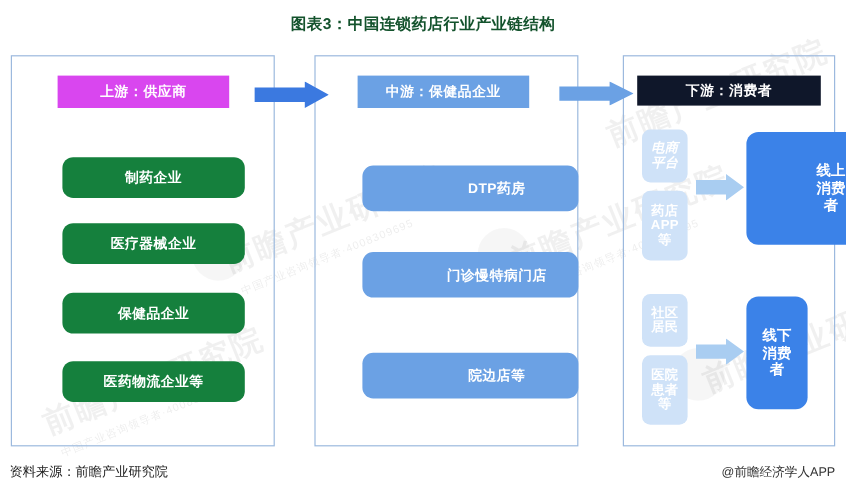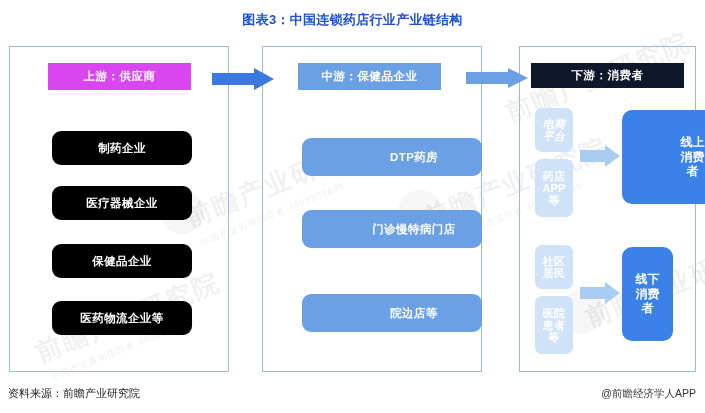--- a/index.html
+++ b/index.html
@@ -17,21 +17,21 @@
 
   
   .chart-title {
     position: absolute;
     top: 11px;
     left: 0;
     width: 705px;
     text-align: center;
     font-size: 13px;
     font-weight: bold;
-    color: #1d4ed8;
+    color: #14532d;
     letter-spacing: 0.3px;
   }
 
   
   .wm {
     position: absolute;
     color: #000;
     opacity: 0.055;
     font-size: 26px;
     font-weight: bold;
@@ -83,21 +83,21 @@
     display: flex;
     align-items: center;
     justify-content: center;
     border-radius: 9px;
     color: #ffffff;
     font-size: 11.5px;
     font-weight: bold;
     letter-spacing: 0.4px;
     text-align: center;
   }
-  .item-up  { background: #000000; left: 52px;  width: 140px; height: 34px; }
+  .item-up  { background: #15803d; left: 52px;  width: 152px; height: 34px; }
   .item-mid { background: #6ba1e4; left: 302px; width: 136px; height: 38px; padding-left: 44px; }
 
   #up-0 { top: 131px; }
   #up-1 { top: 186px; }
   #up-2 { top: 244px; }
   #up-3 { top: 301px; }
 
   #mid-0 { top: 138px; }
   #mid-1 { top: 210px; }
   #mid-2 { top: 294px; }

